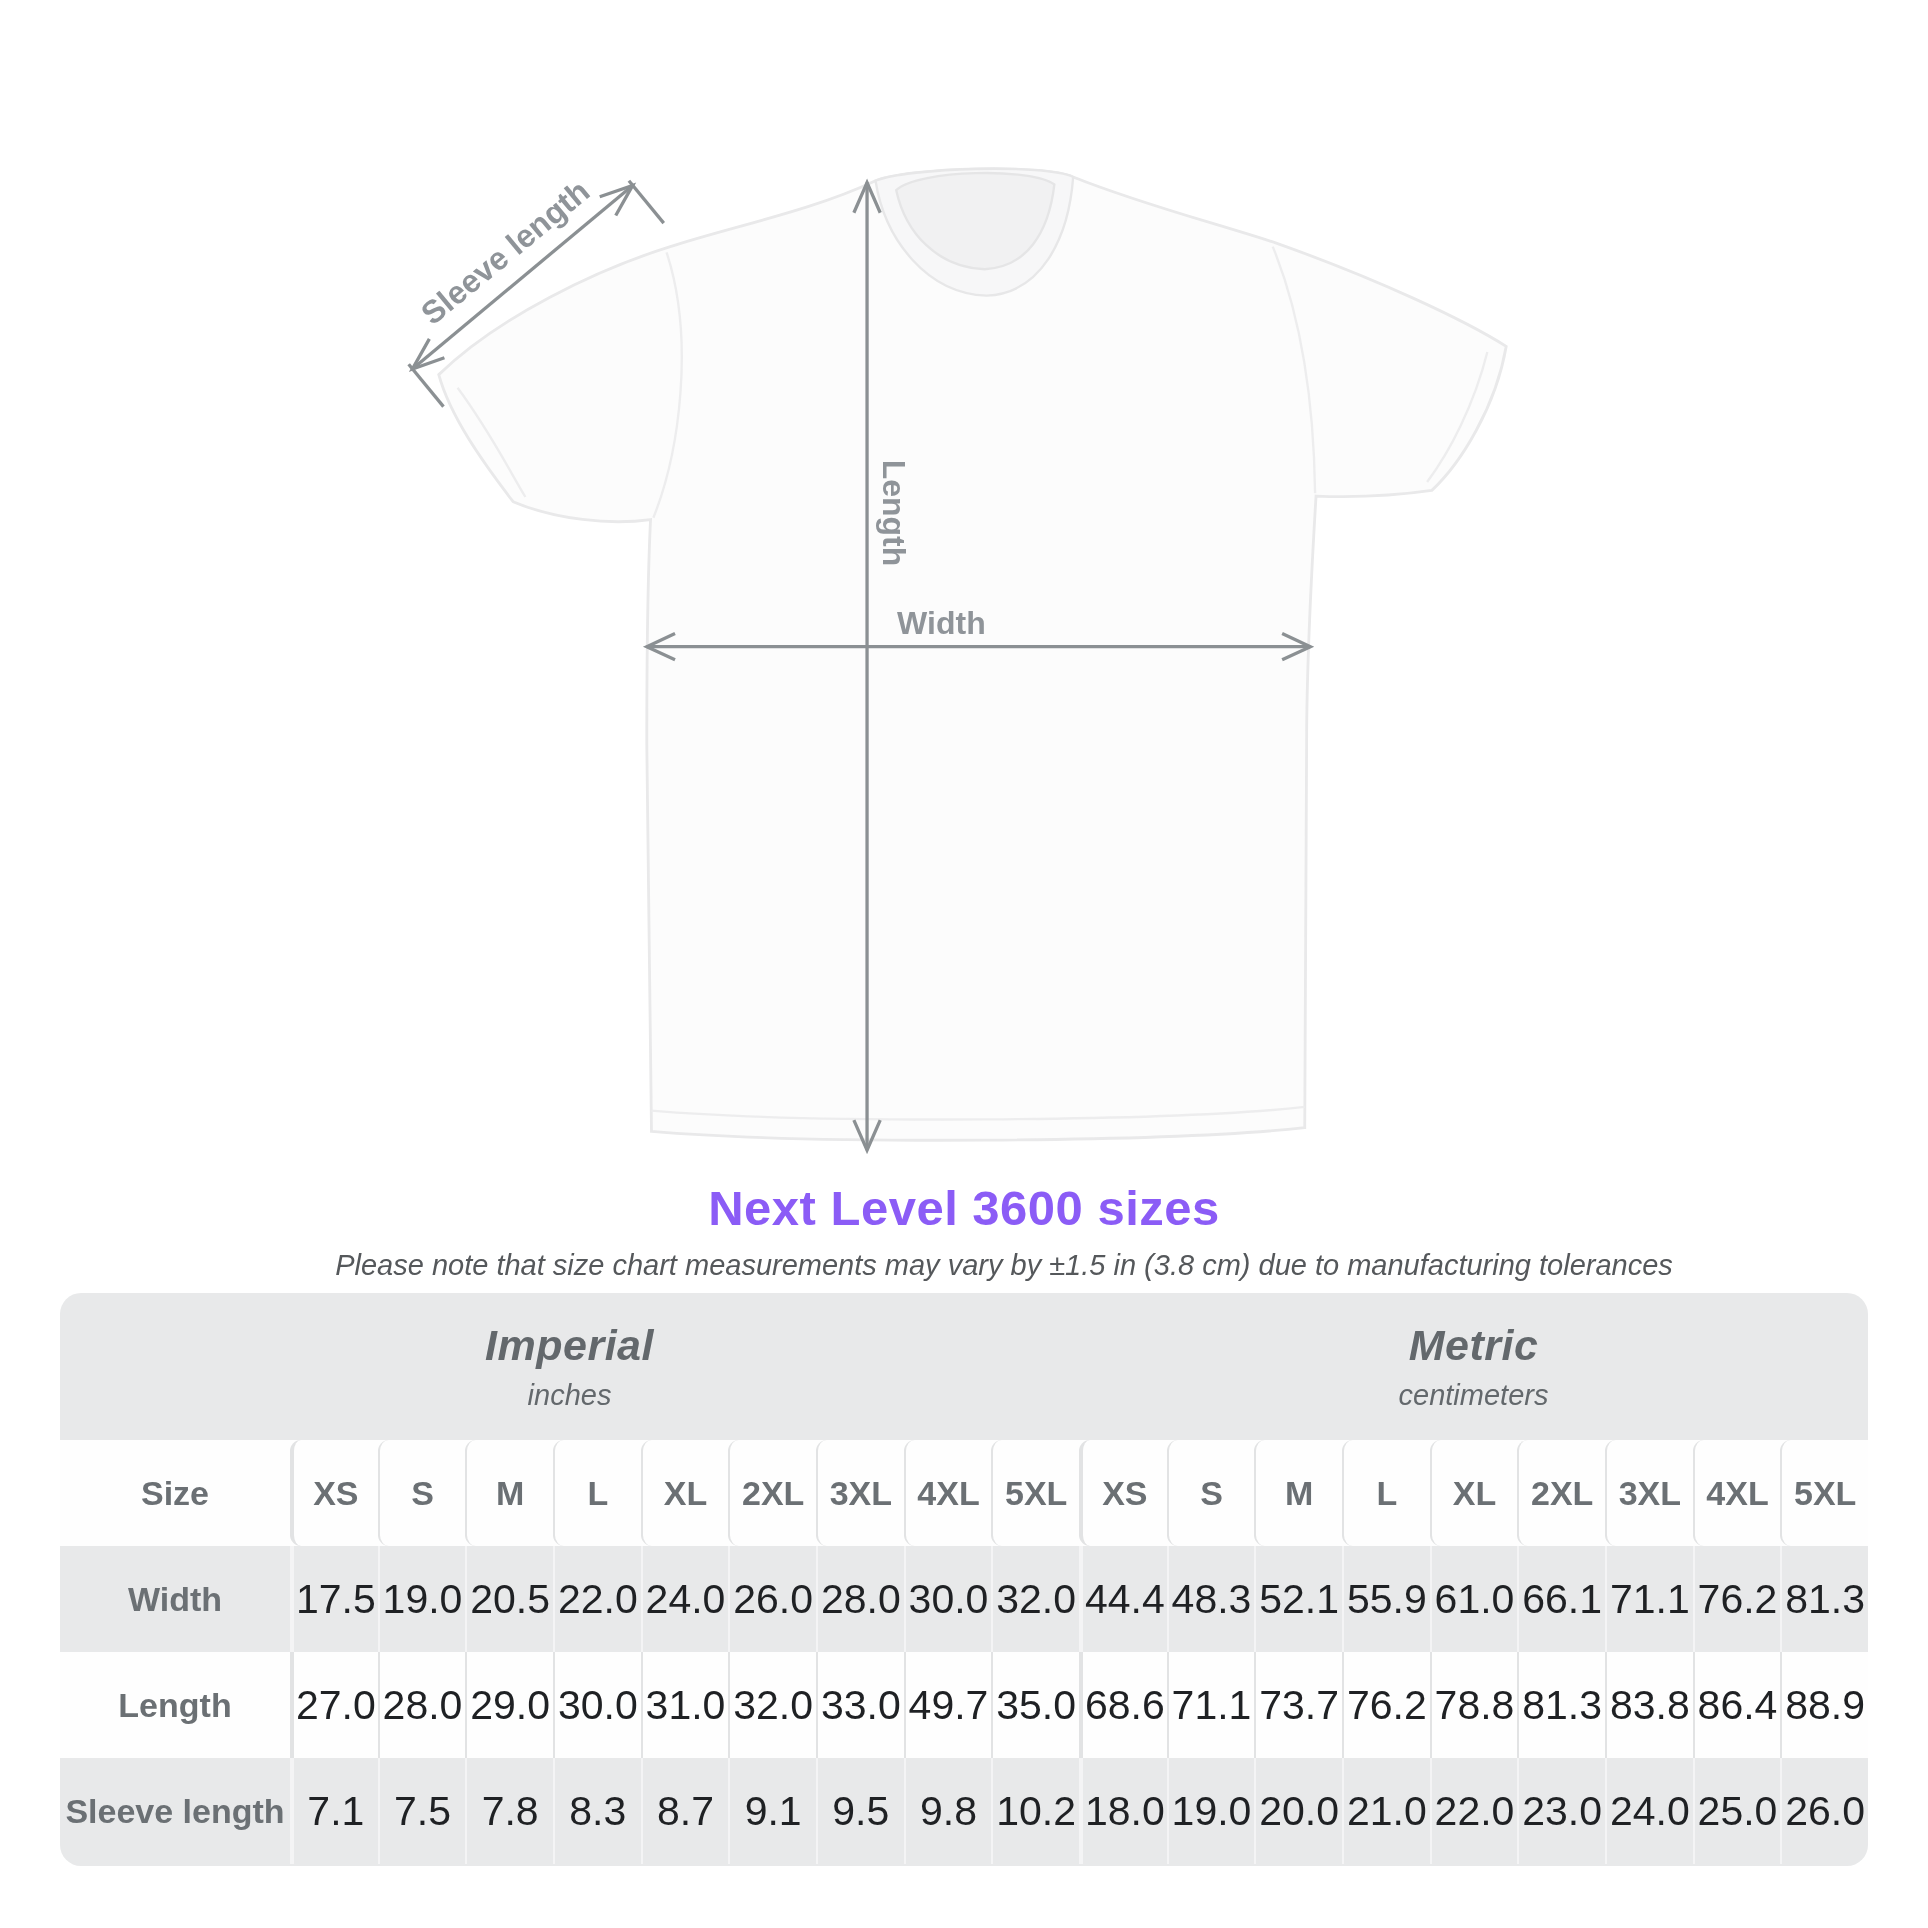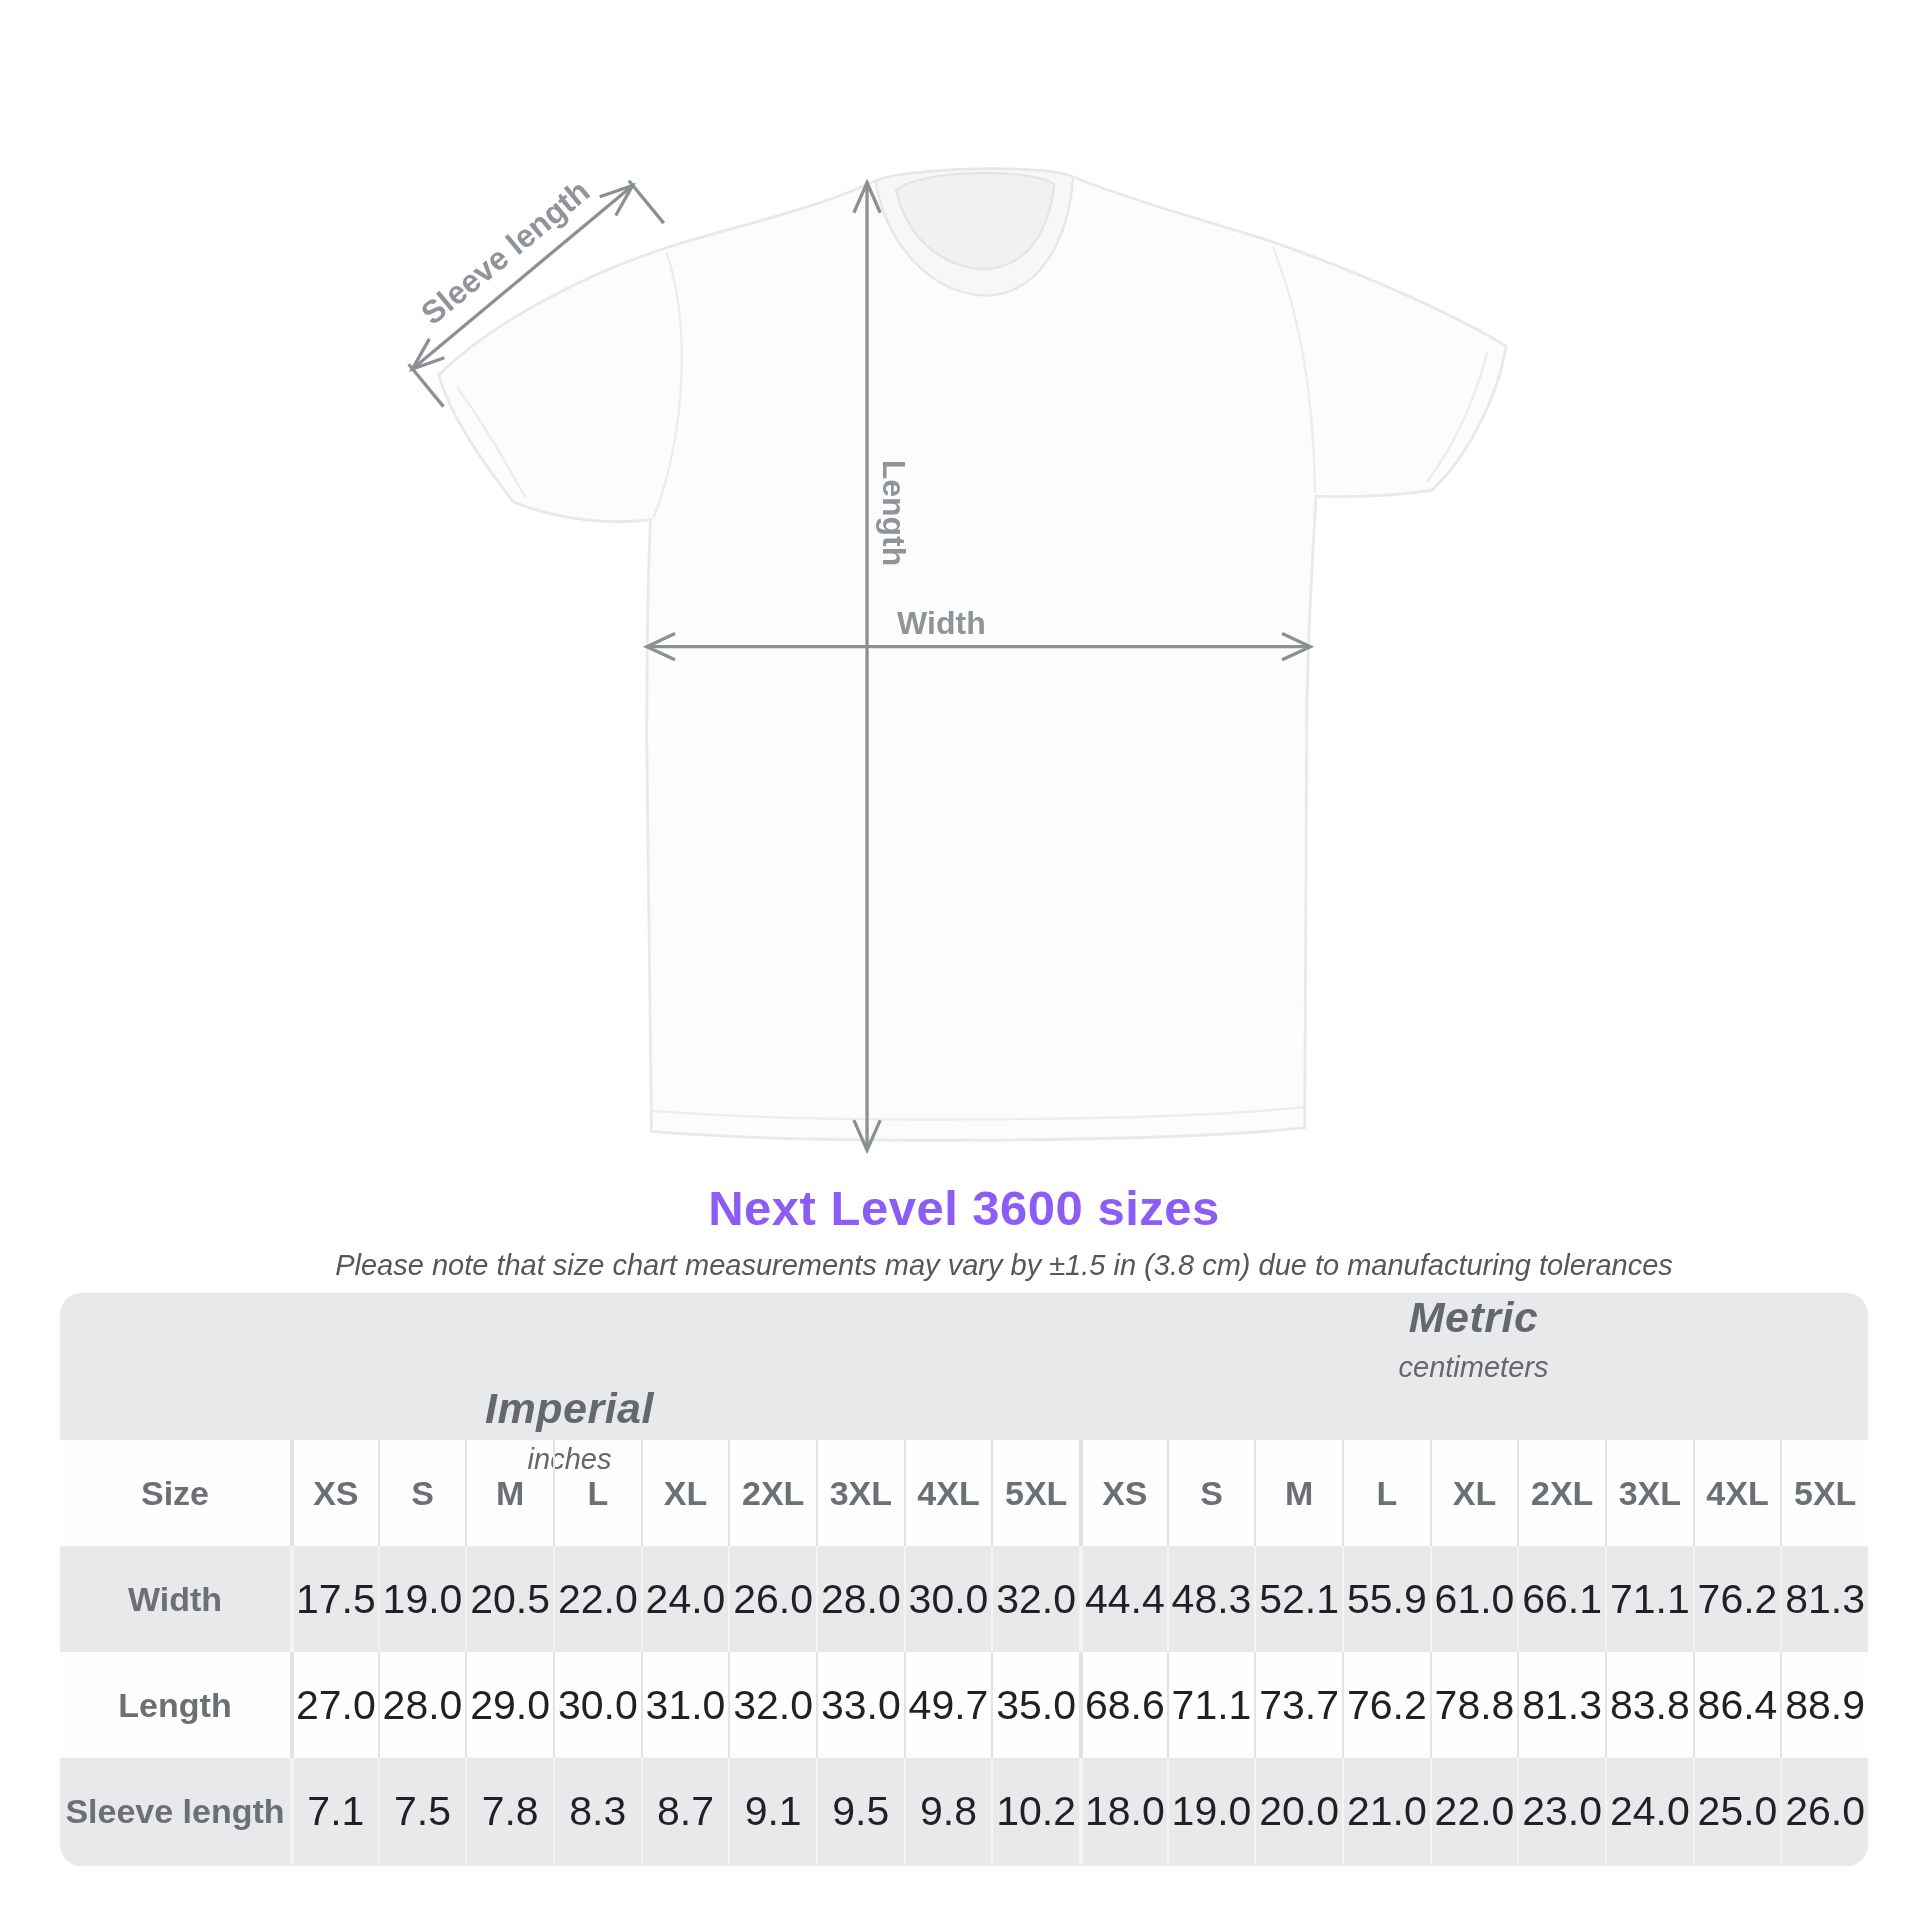--- a/index.html
+++ b/index.html
@@ -27,21 +27,21 @@
   .r-gray{background:transparent;--sep:#f4f4f5;}
   .unit{display:flex;flex-direction:column;align-items:center;justify-content:center;
     color:#63686c;}
   .unit-imperial{grid-column:1/11;}
   .unit-metric{grid-column:11/20;}
   .unit-name{font-size:43px;font-weight:bold;font-style:italic;letter-spacing:0.5px;}
   .unit-sub{font-size:29px;font-style:italic;margin-top:9.4px;}
   .cell{display:flex;align-items:center;justify-content:center;}
   .cell + .cell{border-left:2.8px solid var(--sep);}
   .cell.d1,.cell.m1{border-left-width:4.7px;}
-  .cell.hdr{font-size:34px;font-weight:bold;color:#6b7074;}
+  .cell.hdr{font-size:34px;font-weight:bold;color:#6b7074;border-radius:11px;}
   .cell.lab{font-size:34px;font-weight:bold;color:#6b7074;text-align:center;}
   .cell.val{font-size:41px;color:#1f2124;}
 </style>
 </head>
 <body>
 
 <div class="page">
 
   <svg id="diagram-svg" width="1928" height="1186" viewBox="0 0 2048 1260">
 
@@ -98,27 +98,27 @@
     <text class="dim-label" fill="#8f9499" text-anchor="middle" transform="translate(938,545) rotate(90)">Length</text>
     <text class="dim-label" fill="#8f9499" text-anchor="middle" x="1000" y="674">Width</text>
   </svg>
 
   <h1 class="page-title">Next Level 3600 sizes</h1>
   <p class="page-subtitle">Please note that size chart measurements may vary by ±1.5 in (3.8 cm) due to manufacturing tolerances</p>
 
   <div class="sizes-card">
 
     <div class="trow r-units">
+      <div class="unit unit-imperial">
+        <div class="unit-name">Imperial</div>
+        <div class="unit-sub">inches</div>
+      </div>
       <div class="unit unit-metric">
         <div class="unit-name">Metric</div>
         <div class="unit-sub">centimeters</div>
-      </div>
-      <div class="unit unit-imperial">
-        <div class="unit-name">Imperial</div>
-        <div class="unit-sub">inches</div>
       </div>
     </div>
 
     <div class="trow r-data r-white">
       <div class="cell lab">Size</div>
       <div class="cell hdr d1">XS</div>
       <div class="cell hdr">S</div>
       <div class="cell hdr">M</div>
       <div class="cell hdr">L</div>
       <div class="cell hdr">XL</div>

